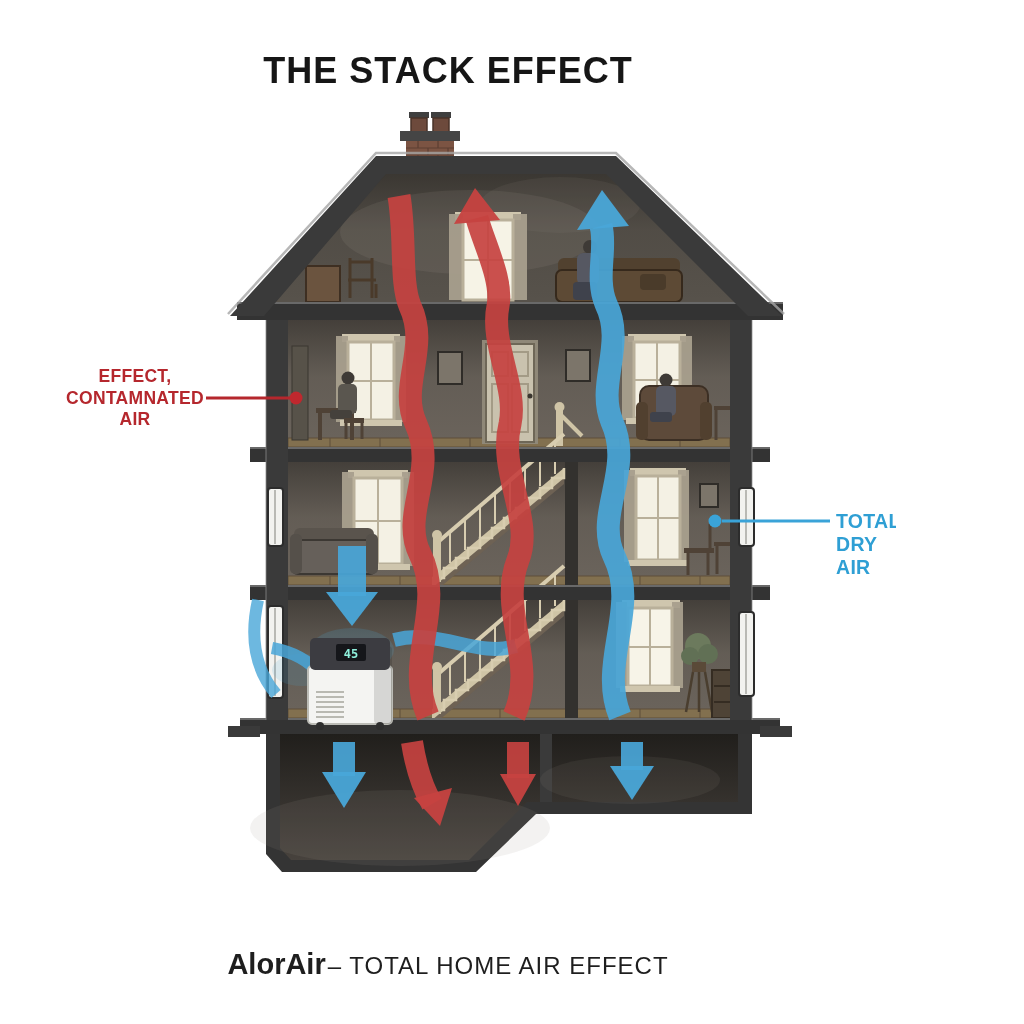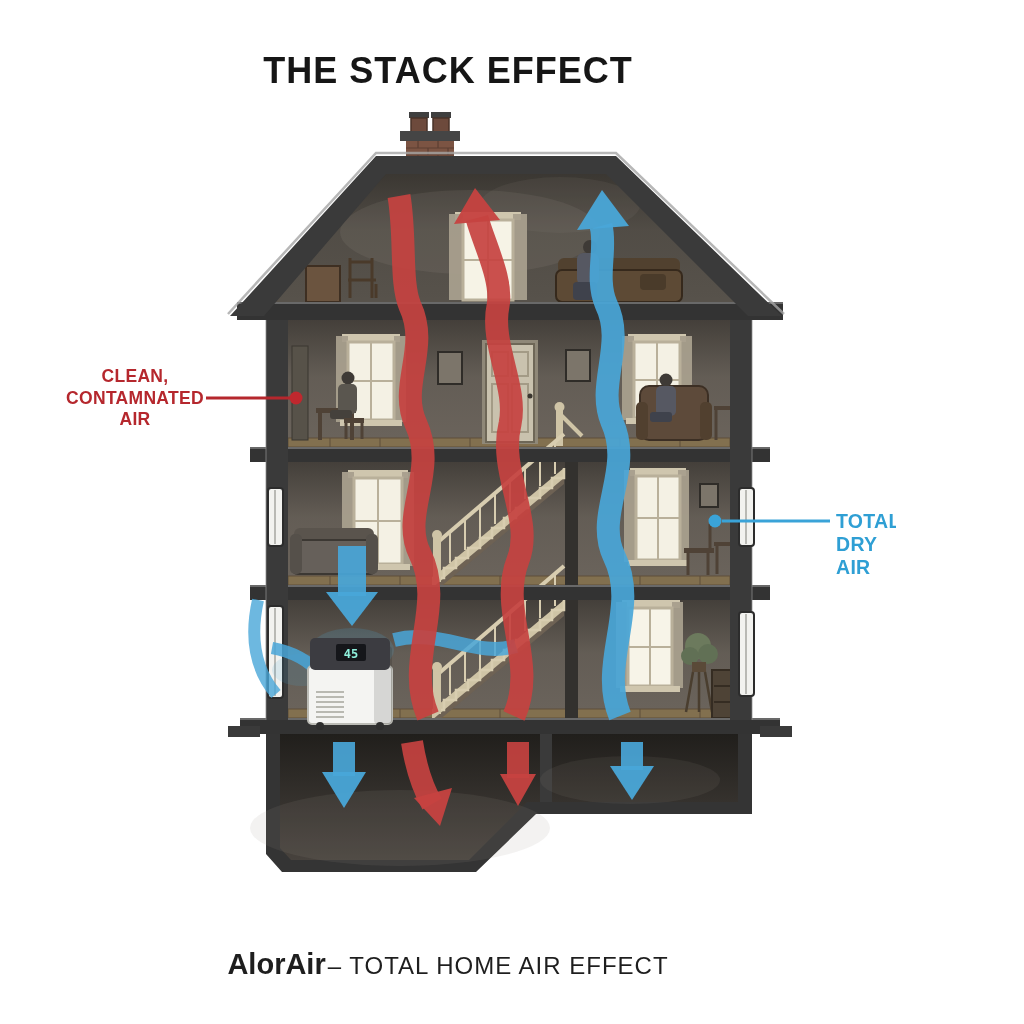--- a/index.html
+++ b/index.html
@@ -332,21 +332,21 @@
 
     <g>
       <line x1="206" y1="398" x2="290" y2="398" stroke="#b5272d" stroke-width="3"></line>
       <circle cx="296" cy="398" r="6.5" fill="#c0282e"></circle>
       <line x1="722" y1="521" x2="830" y2="521" stroke="#3aa3d8" stroke-width="3"></line>
       <circle cx="715" cy="521" r="6.5" fill="#3aa3d8"></circle>
     </g>
   </svg>
 
   <div class="label-musty">
-    <div>CLEAN,</div>
+    <div>EFFECT,</div>
     <div>CONTAMNATED</div>
     <div>AIR</div>
   </div>
 
   <div class="label-clean">TOTAL, DRY AIR</div>
 
   <div class="footer">
     <span class="brand">AlorAir</span>
     <span class="tagline">– TOTAL HOME AIR EFFECT</span>
   </div>

